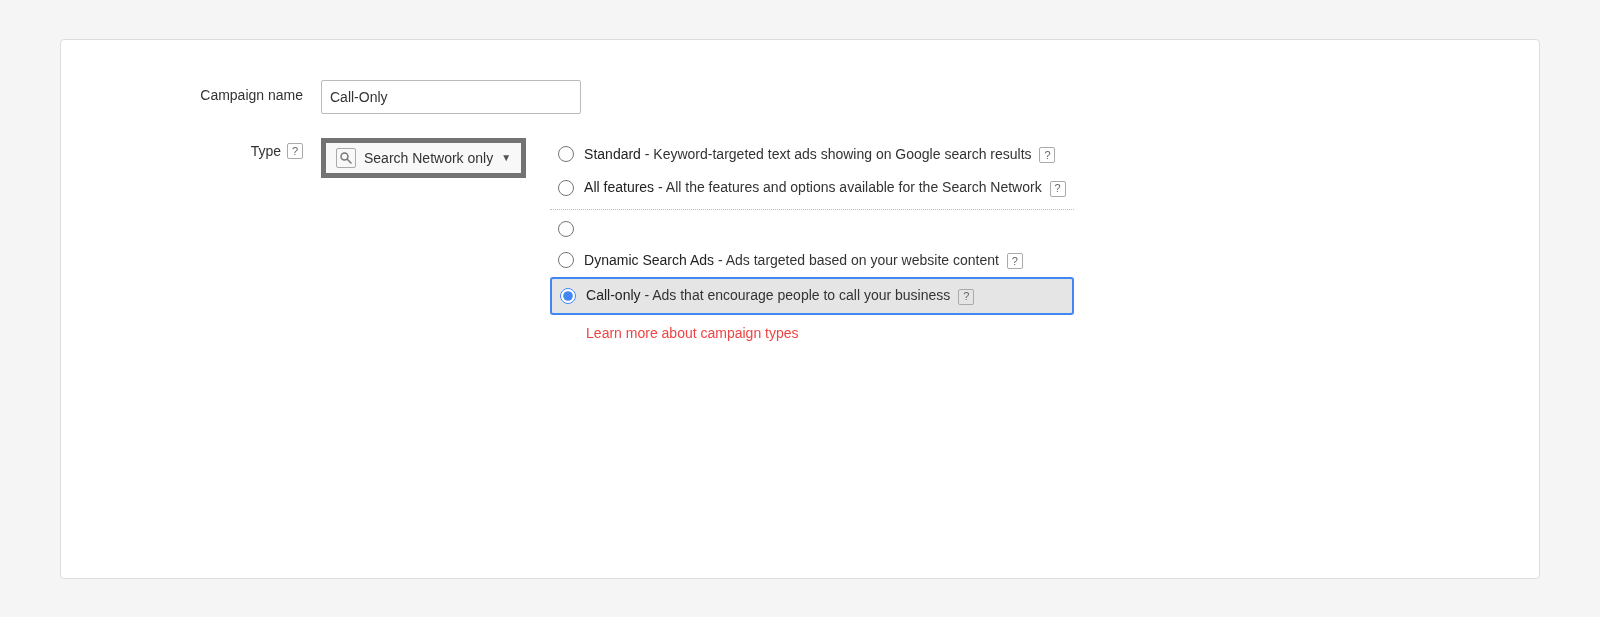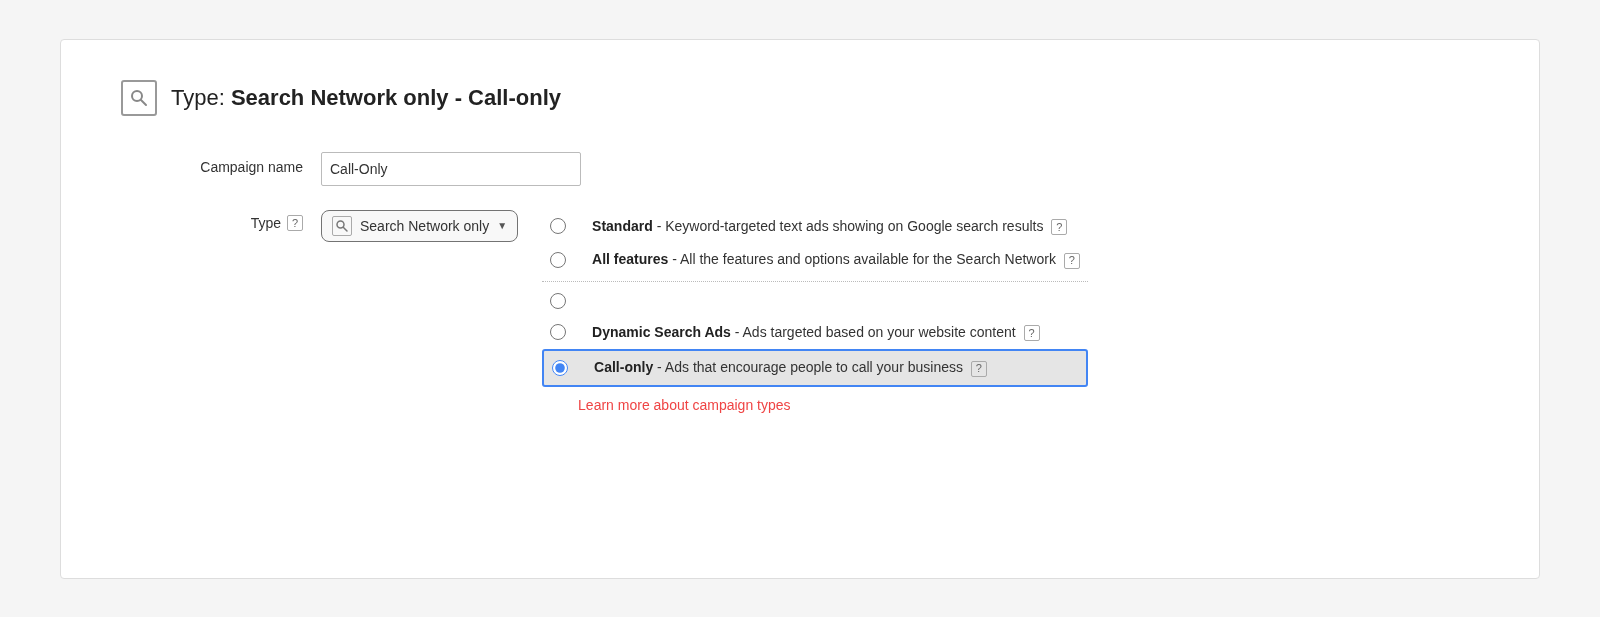--- a/index.html
+++ b/index.html
@@ -87,22 +87,22 @@
       border-radius: 2px;
       padding: 0 8px;
       font-size: 14px;
       color: #333;
       outline: none;
     }
     .type-dropdown {
       display: flex;
       align-items: center;
       gap: 8px;
-      border: 1px solid #737373;
-      border-radius: 8px;
+      border: 5px solid #737373;
+      border-radius: 0;
       padding: 5px 10px;
       background: #f8f8f8;
       cursor: pointer;
       font-size: 14px;
       color: #333;
       white-space: nowrap;
       min-width: 185px;
     }
     .dropdown-icon-box {
       width: 20px;
@@ -143,23 +143,22 @@
       height: 16px;
       cursor: pointer;
       flex-shrink: 0;
     }
     .type-option-text {
       font-size: 14px;
       color: #333;
       line-height: 1.4;
     }
     .type-option-text strong {
-      font-weight: bold;
+      font-weight: normal;
       color: #222;
-      margin-left: 16px;
     }
     .divider-dotted {
       border: none;
       border-top: 1px dotted #bbb;
       margin: 4px 0;
     }
     .learn-more-link {
       display: block;
       margin-top: 10px;
       margin-left: 36px;
@@ -170,31 +169,20 @@
     .type-form-content {
       display: flex;
       align-items: flex-start;
     }
   </style>
 </head>
 <body>
 
 <div class="card">
 
-  <div class="page-title-row">
-    <div class="search-icon-box">
-      <svg width="20" height="20" viewBox="0 0 20 20" fill="none" xmlns="http://www.w3.org/2000/svg">
-        <circle cx="8" cy="8" r="5" stroke="#888" stroke-width="2" fill="none"></circle>
-        <line x1="12" y1="12" x2="17" y2="17" stroke="#888" stroke-width="2" stroke-linecap="round"></line>
-      </svg>
-    </div>
-    <h1 class="page-title">
-      <span>Type: </span><strong>Search Network only - Call-only</strong>
-    </h1>
-  </div>
 
   <div class="form-row">
     <div class="form-label">Campaign name</div>
     <input type="text" class="campaign-name-input" value="Call-Only" style="">
   </div>
 
   <div class="form-row">
     <div class="form-label form-label-type">
       <span>Type</span>
       <span class="help-badge">?</span>

